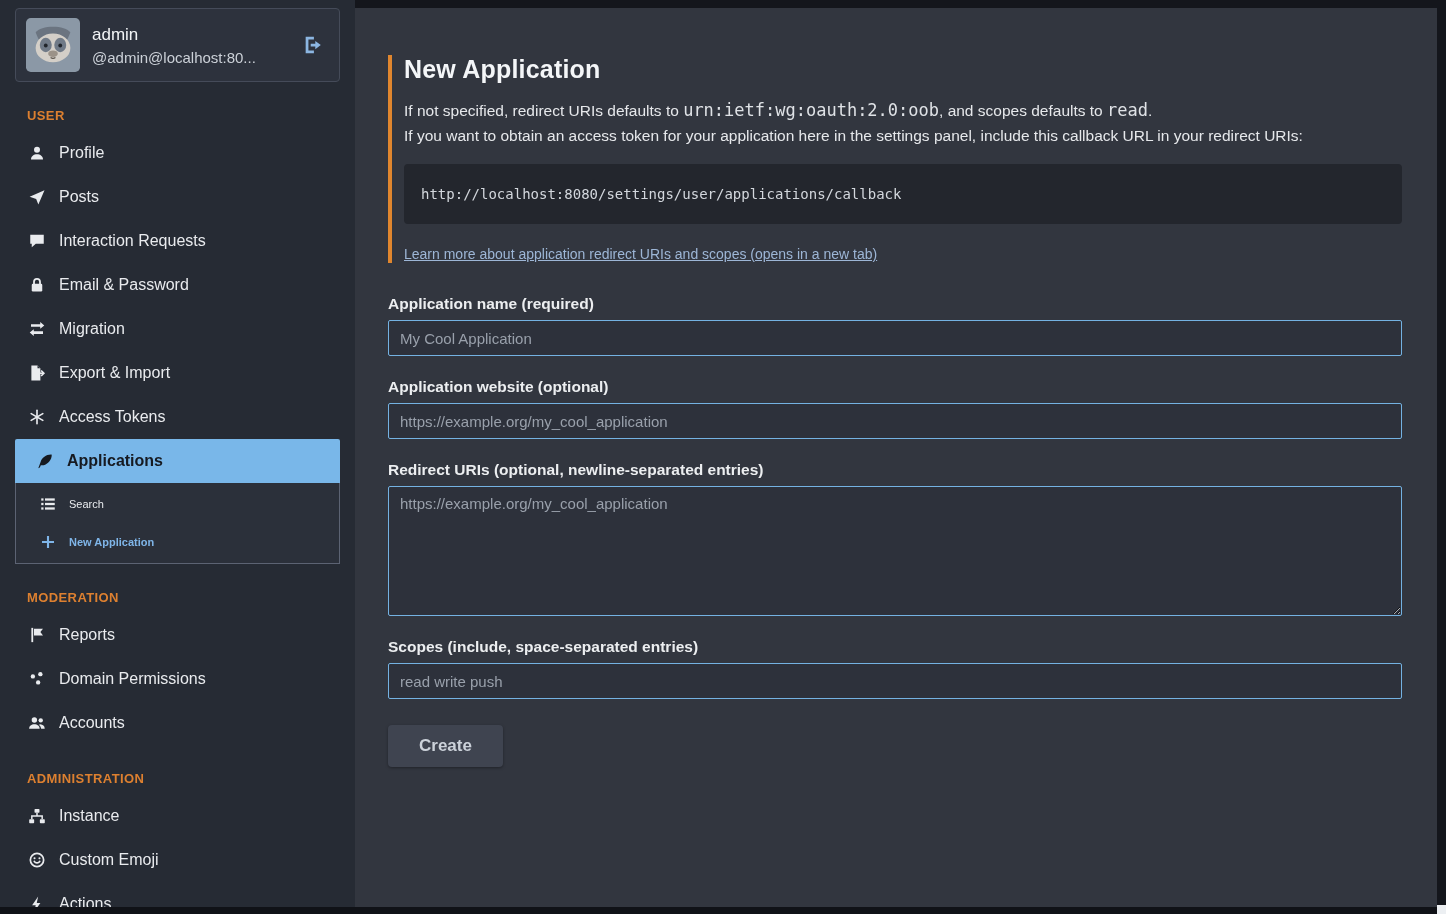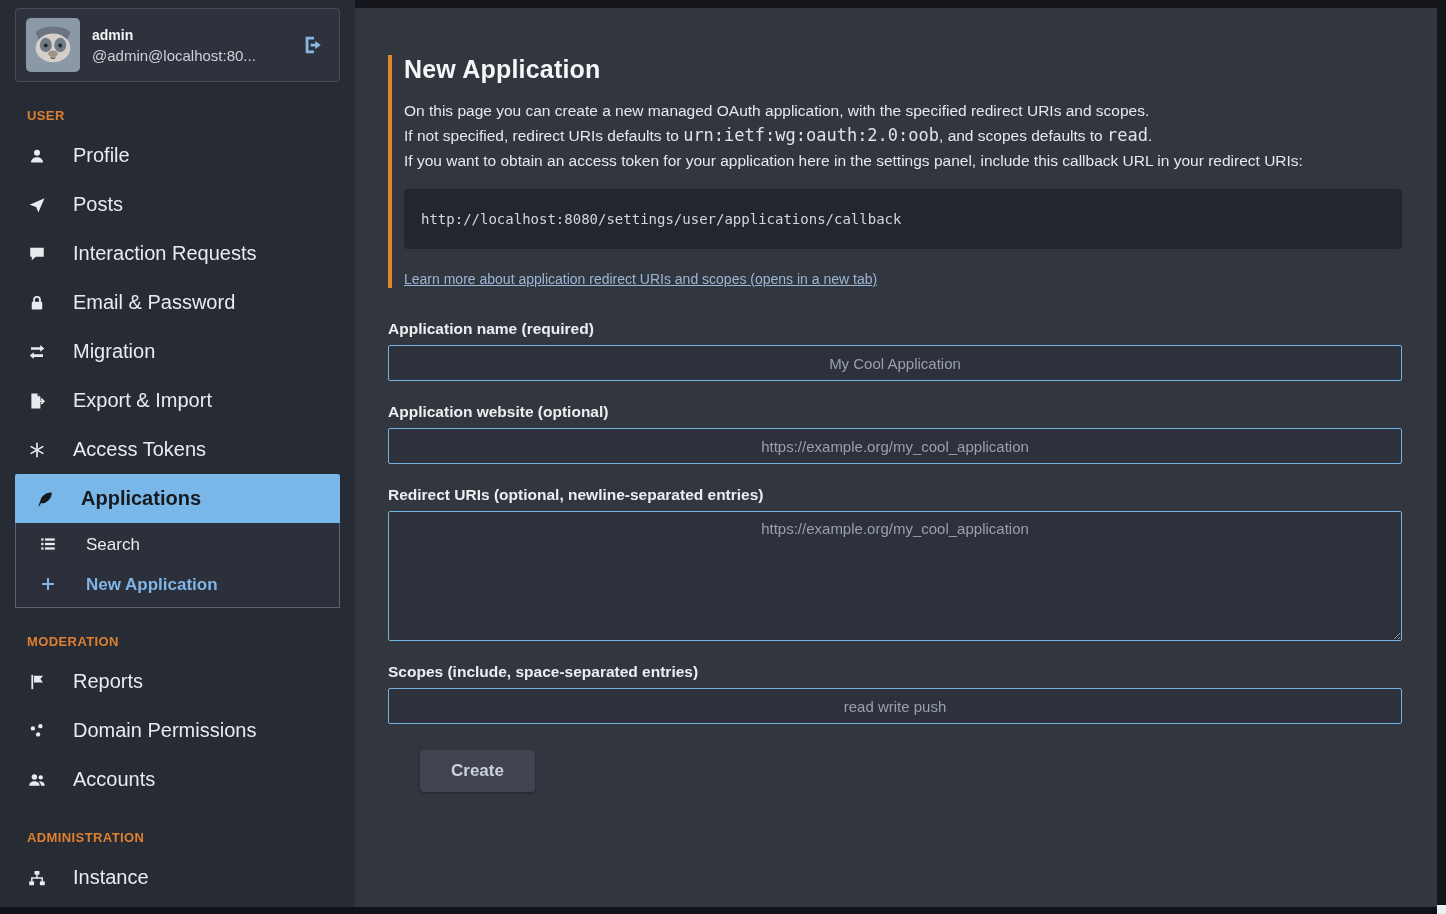--- a/index.html
+++ b/index.html
@@ -15,44 +15,44 @@
     width:355px; flex-shrink:0; background:#262b34;
     padding:8px 15px 0 15px; overflow:hidden; height:914px;
   }
   .user-card {
     background:#2d323d; border:1px solid #454b59; border-radius:4px;
     padding:9px 10px; display:flex; align-items:center; gap:12px; cursor:pointer;
   }
   .avatar { width:54px; height:54px; flex-shrink:0; }
   .avatar svg { display:block; width:54px; height:54px; }
   .user-meta { min-width:0; }
-  .user-name { font-size:14px; font-weight:700; color:#f2f4f6; }
+  .user-name { font-size:17px; font-weight:400; color:#f2f4f6; }
   .user-handle { font-size:15px; color:#ccd1d8; margin-top:4px; white-space:nowrap; }
   .logout { margin-left:auto; margin-right:5px; color:#8cb6e2; cursor:pointer; }
   .logout svg { width:22px; height:22px; display:block; }
   .section-label {
     color:#dd8030; font-size:13px; font-weight:700; letter-spacing:.4px;
     margin:26px 12px 8px 12px;
   }
   .nav-item {
-    display:flex; align-items:center; gap:26px;
-    padding:13px 12px; font-size:20px; color:#e9ebee;
+    display:flex; align-items:center; gap:12px;
+    padding:13px 12px; font-size:16px; color:#e9ebee;
     cursor:pointer; text-decoration:none; border-radius:2px;text-align:right;
   }
   .ic-wrap { width:20px; display:flex; justify-content:center; flex-shrink:0; }
   .ic { width:18px; height:18px; display:block; }
   .nav-item.active {
     background:#79b7e9; color:#161a21; font-weight:700; border-radius:2px 2px 0 0;padding-left:20px;
   }
   .app-group .submenu {
     border:1px solid #5c6373; border-top:none; background:#2b303a; padding:2px 0;
   }
   .sub-item {
-    display:flex; align-items:flex-start; gap:28px;
-    padding:10px 12px 10px 22px; font-size:17px; color:#e9ebee;
+    display:flex; align-items:center; gap:11px;
+    padding:10px 12px 10px 22px; font-size:11px; color:#e9ebee;
     cursor:pointer; text-decoration:none;
   }
   .sub-item.active-sub { color:#7fb5e8; font-weight:700; }
   
   .main-wrap { flex:1; padding:8px 9px 7px 0; height:914px; }
   .panel {
     background:#32363f; height:100%; overflow:hidden;
     padding:47px 35px 0 33px;
   }
   .header-block {
@@ -72,30 +72,30 @@
     display:inline-block; margin-top:22px; color:#9db6d6; font-size:14px;
     text-decoration:underline; cursor:pointer;
   }
   .field { margin-bottom:22px; }
   .field label {
     display:block; font-weight:700; font-size:15.5px; margin-bottom:7px; color:#eceef0;
   }
   .field input, .field textarea {
     width:100%; background:#2d313b; border:1px solid #74b2e2; border-radius:2px;
     padding:8px 11px; font-size:15px; color:#e8eaed;
-    font-family:"Liberation Sans", sans-serif; outline:none; display:block;text-align:center;
+    font-family:"Liberation Sans", sans-serif; outline:none; display:block;
   }
   .field input { height:36px; }
   .field textarea { height:130px; resize:vertical; }
   ::placeholder { color:#99a0ab; opacity:1; }
   .create-btn {
     margin-top:4px; background:#3f4450; color:#ccd2da; border:none; border-radius:4px;
     font-weight:700; font-size:17px; padding:11px 31px;
     font-family:"Liberation Sans", sans-serif;
-    box-shadow:0 1px 3px rgba(0,0,0,.35); cursor:pointer;margin-left:32px;
+    box-shadow:0 1px 3px rgba(0,0,0,.35); cursor:pointer;
   }
   
   .hscroll { position:fixed; left:0; right:9px; bottom:0; height:7px; background:#101217; }
   .scroll-corner { position:fixed; right:0; bottom:0; width:9px; height:9px; background:#eceff2; }
 </style>
 </head>
 <body>
 
 <aside class="sidebar">
 
@@ -304,21 +304,20 @@
     </a>
 
   </nav>
 </aside>
 
 <div class="main-wrap">
   <main class="panel">
 
     <div class="header-block">
       <h1>New Application</h1>
-      <p class="intro">On this page you can create a new managed OAuth application, with the specified redirect URIs and scopes.</p>
       <p class="intro"><span>If not specified, redirect URIs defaults to </span><code>urn:ietf:wg:oauth:2.0:oob</code><span>, and scopes defaults to </span><code>read</code><span>.</span></p>
       <p class="intro">If you want to obtain an access token for your application here in the settings panel, include this callback URL in your redirect URIs:</p>
       <div class="codeblock">http://localhost:8080/settings/user/applications/callback</div>
       <a class="learn-link" href="#">Learn more about application redirect URIs and scopes (opens in a new tab)</a>
     </div>
 
     <form>
       <div class="field">
         <label>Application name (required)</label>
         <input type="text" placeholder="My Cool Application" style="">

